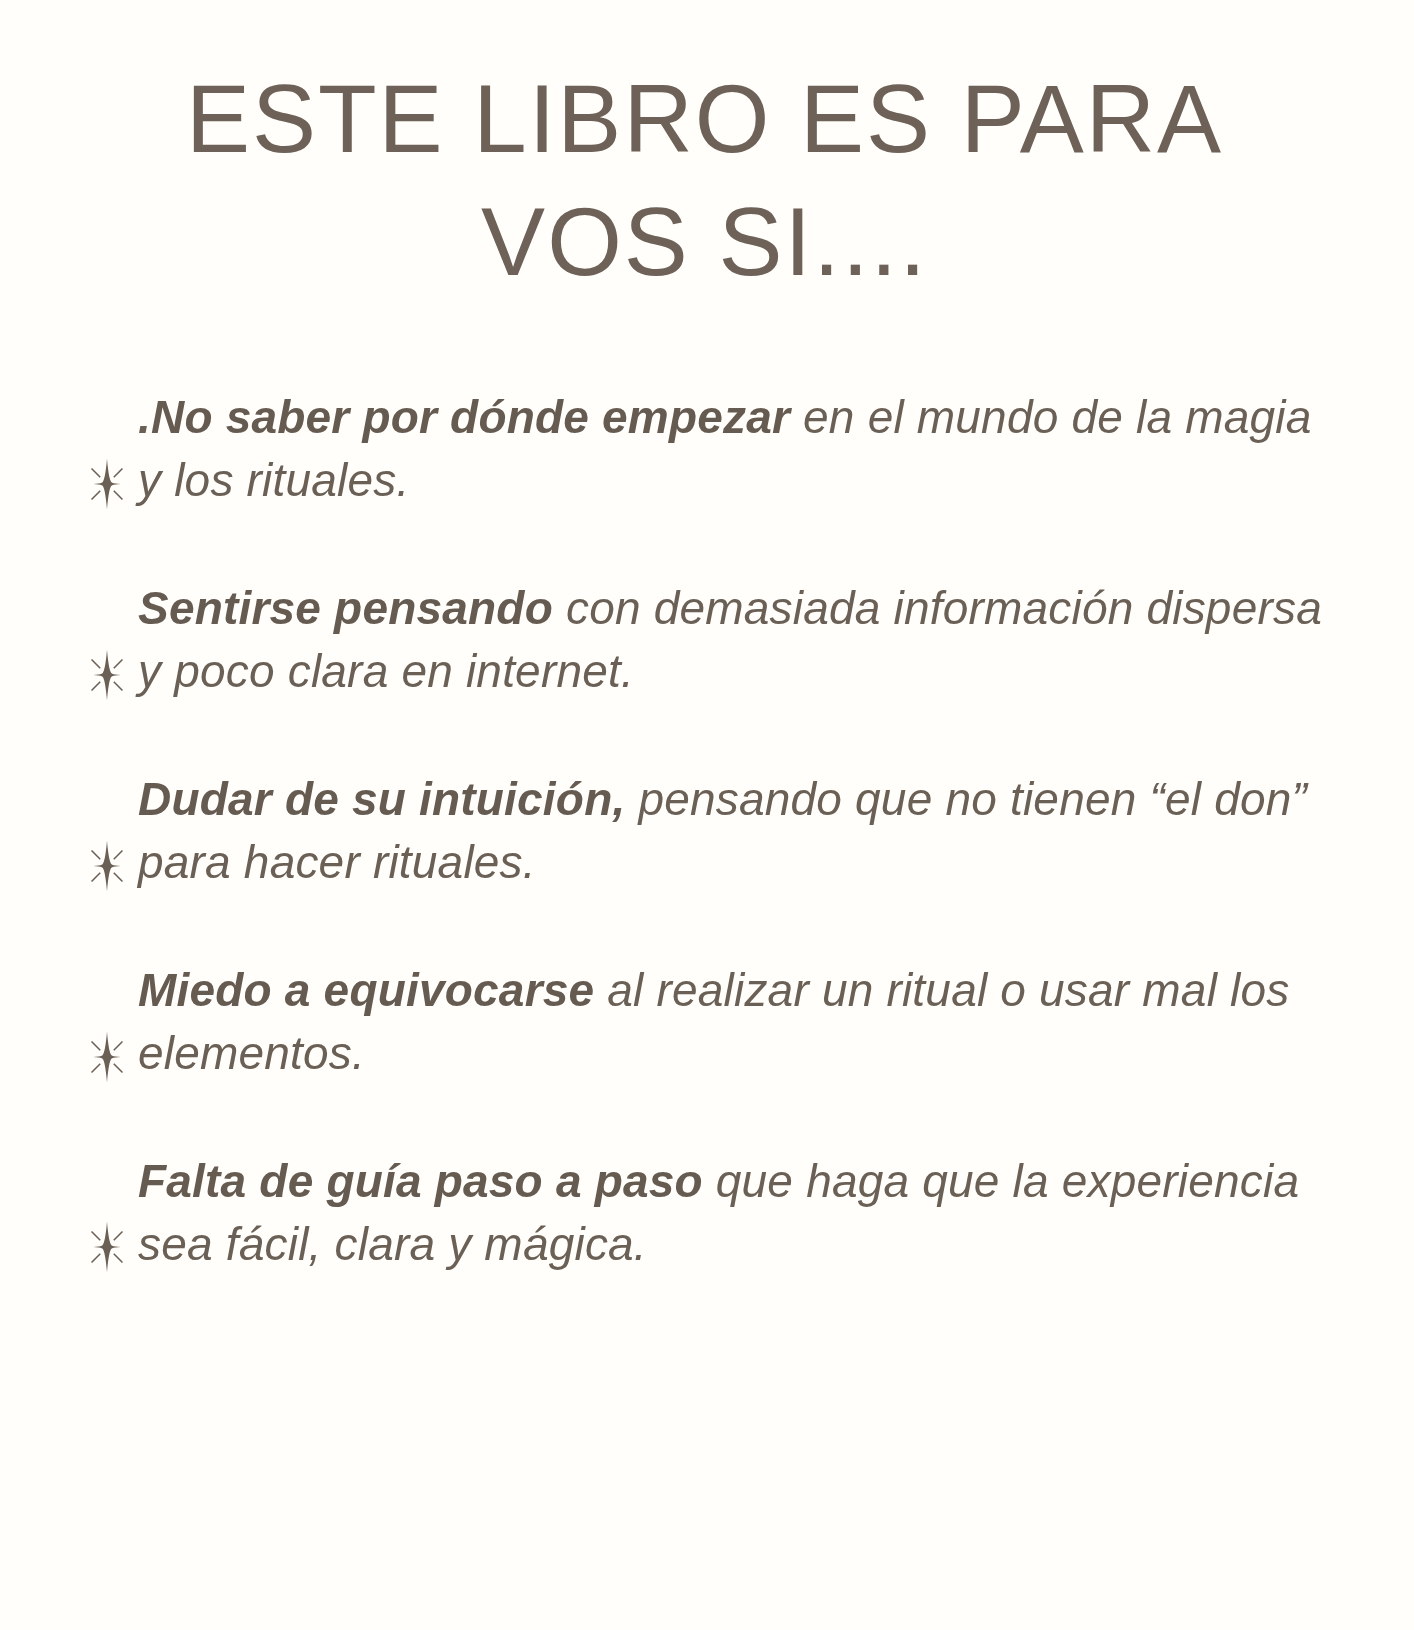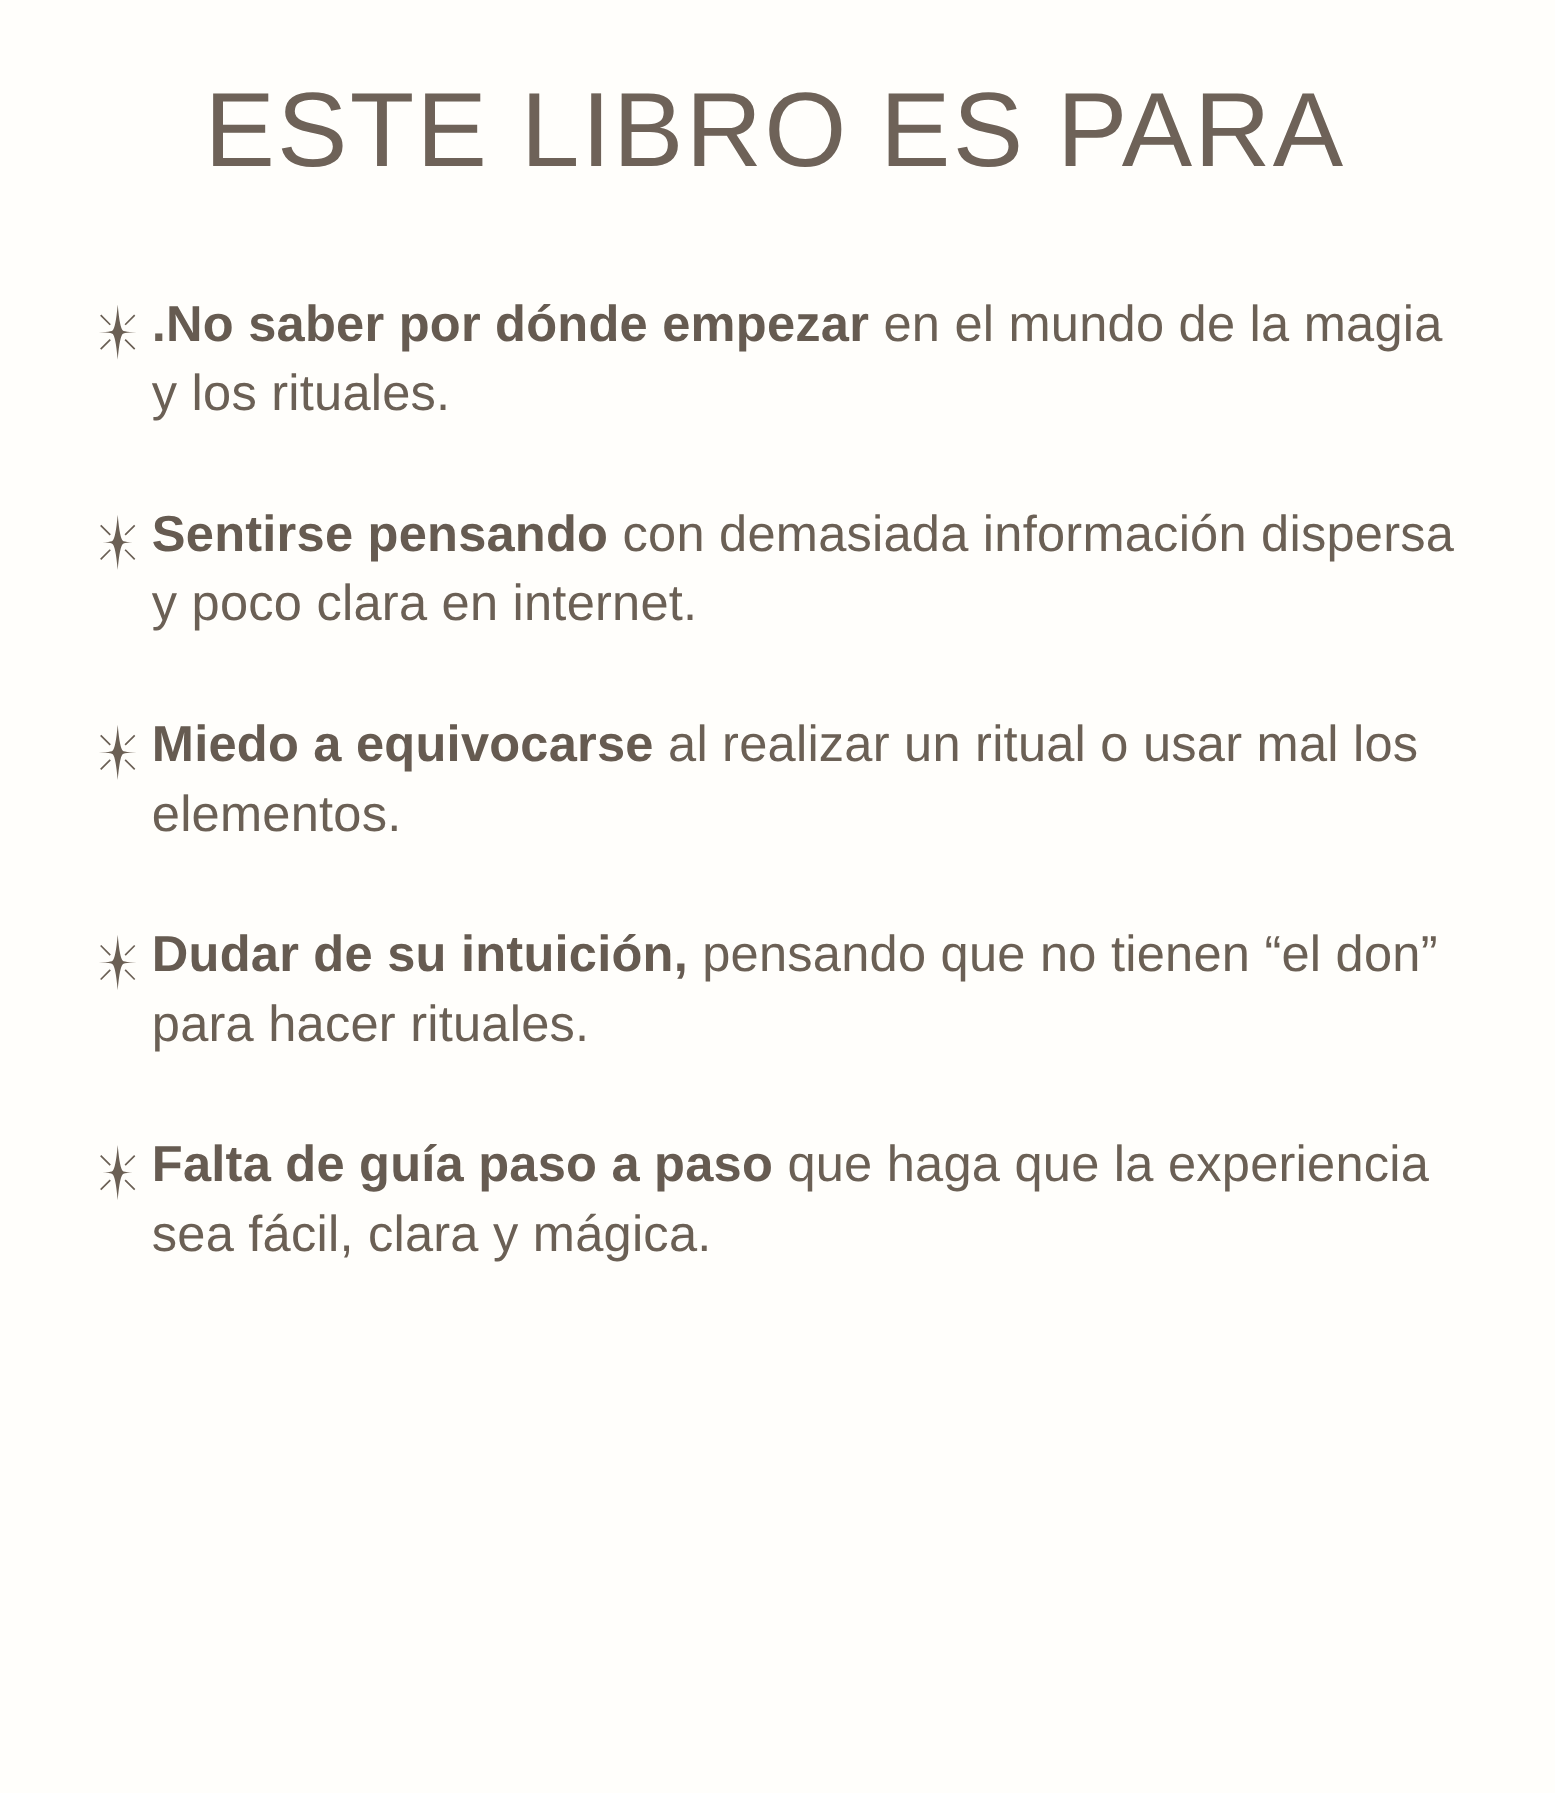--- a/index.html
+++ b/index.html
@@ -35,22 +35,23 @@
   .title .line {
     display: block;
     white-space: nowrap;
   }
   .list {
     margin-top: 78px;
     padding: 0 10px 0 8px;
   }
   .item {
     display: flex;
-    align-items: flex-start;
+    align-items: flex-end;
     margin-bottom: 60px;
+    font-style: italic;
   }
   .item:last-child {
     margin-bottom: 16px;
   }
   .star {
     flex: 0 0 auto;
     width: 58px;
     height: 58px;
     margin-top: 14px;
     margin-right: 2px;
@@ -78,20 +79,21 @@
     font-weight: 700;
   }
 </style>
 </head>
 <body>
 
 <div class="page">
 
   <h1 class="title">
     <span class="line">ESTE LIBRO ES PARA</span>
+    <span class="line">VOS SI....</span>
   </h1>
 
   <div class="list">
 
     <div class="item">
       <span class="star">
         <svg viewBox="0 0 60 60" aria-hidden="true">
           <g stroke="#6b6055" stroke-width="1.6" fill="none">
             <path d="M30 4 C31.4 20 33 26.5 34.6 28.2 C36.2 30 44 30 56 30 C44 30 36.2 30 34.6 31.8 C33 33.5 31.4 40 30 56 C28.6 40 27 33.5 25.4 31.8 C23.8 30 16 30 4 30 C16 30 23.8 30 25.4 28.2 C27 26.5 28.6 20 30 4 Z" fill="#6b6055" stroke="none"></path>
             <path d="M14 14 L23 23 M46 14 L37 23 M14 46 L23 37 M46 46 L37 37"></path>
@@ -120,35 +122,35 @@
     <div class="item">
       <span class="star">
         <svg viewBox="0 0 60 60" aria-hidden="true">
           <g stroke="#6b6055" stroke-width="1.6" fill="none">
             <path d="M30 4 C31.4 20 33 26.5 34.6 28.2 C36.2 30 44 30 56 30 C44 30 36.2 30 34.6 31.8 C33 33.5 31.4 40 30 56 C28.6 40 27 33.5 25.4 31.8 C23.8 30 16 30 4 30 C16 30 23.8 30 25.4 28.2 C27 26.5 28.6 20 30 4 Z" fill="#6b6055" stroke="none"></path>
             <path d="M14 14 L23 23 M46 14 L37 23 M14 46 L23 37 M46 46 L37 37"></path>
           </g>
         </svg>
       </span>
       <div class="text">
-        <span class="spacer-dot"></span><b>Miedo a equivocarse</b><span> al realizar un ritual o usar mal los elementos.</span>
+        <span class="spacer-dot"></span><b>Dudar de su intuición,</b><span> pensando que no tienen “el don” para hacer rituales.</span>
       </div>
     </div>
 
     <div class="item">
       <span class="star">
         <svg viewBox="0 0 60 60" aria-hidden="true">
           <g stroke="#6b6055" stroke-width="1.6" fill="none">
             <path d="M30 4 C31.4 20 33 26.5 34.6 28.2 C36.2 30 44 30 56 30 C44 30 36.2 30 34.6 31.8 C33 33.5 31.4 40 30 56 C28.6 40 27 33.5 25.4 31.8 C23.8 30 16 30 4 30 C16 30 23.8 30 25.4 28.2 C27 26.5 28.6 20 30 4 Z" fill="#6b6055" stroke="none"></path>
             <path d="M14 14 L23 23 M46 14 L37 23 M14 46 L23 37 M46 46 L37 37"></path>
           </g>
         </svg>
       </span>
       <div class="text">
-        <span class="spacer-dot"></span><b>Dudar de su intuición,</b><span> pensando que no tienen “el don” para hacer rituales.</span>
+        <span class="spacer-dot"></span><b>Miedo a equivocarse</b><span> al realizar un ritual o usar mal los elementos.</span>
       </div>
     </div>
 
     <div class="item">
       <span class="star">
         <svg viewBox="0 0 60 60" aria-hidden="true">
           <g stroke="#6b6055" stroke-width="1.6" fill="none">
             <path d="M30 4 C31.4 20 33 26.5 34.6 28.2 C36.2 30 44 30 56 30 C44 30 36.2 30 34.6 31.8 C33 33.5 31.4 40 30 56 C28.6 40 27 33.5 25.4 31.8 C23.8 30 16 30 4 30 C16 30 23.8 30 25.4 28.2 C27 26.5 28.6 20 30 4 Z" fill="#6b6055" stroke="none"></path>
             <path d="M14 14 L23 23 M46 14 L37 23 M14 46 L23 37 M46 46 L37 37"></path>
           </g>

